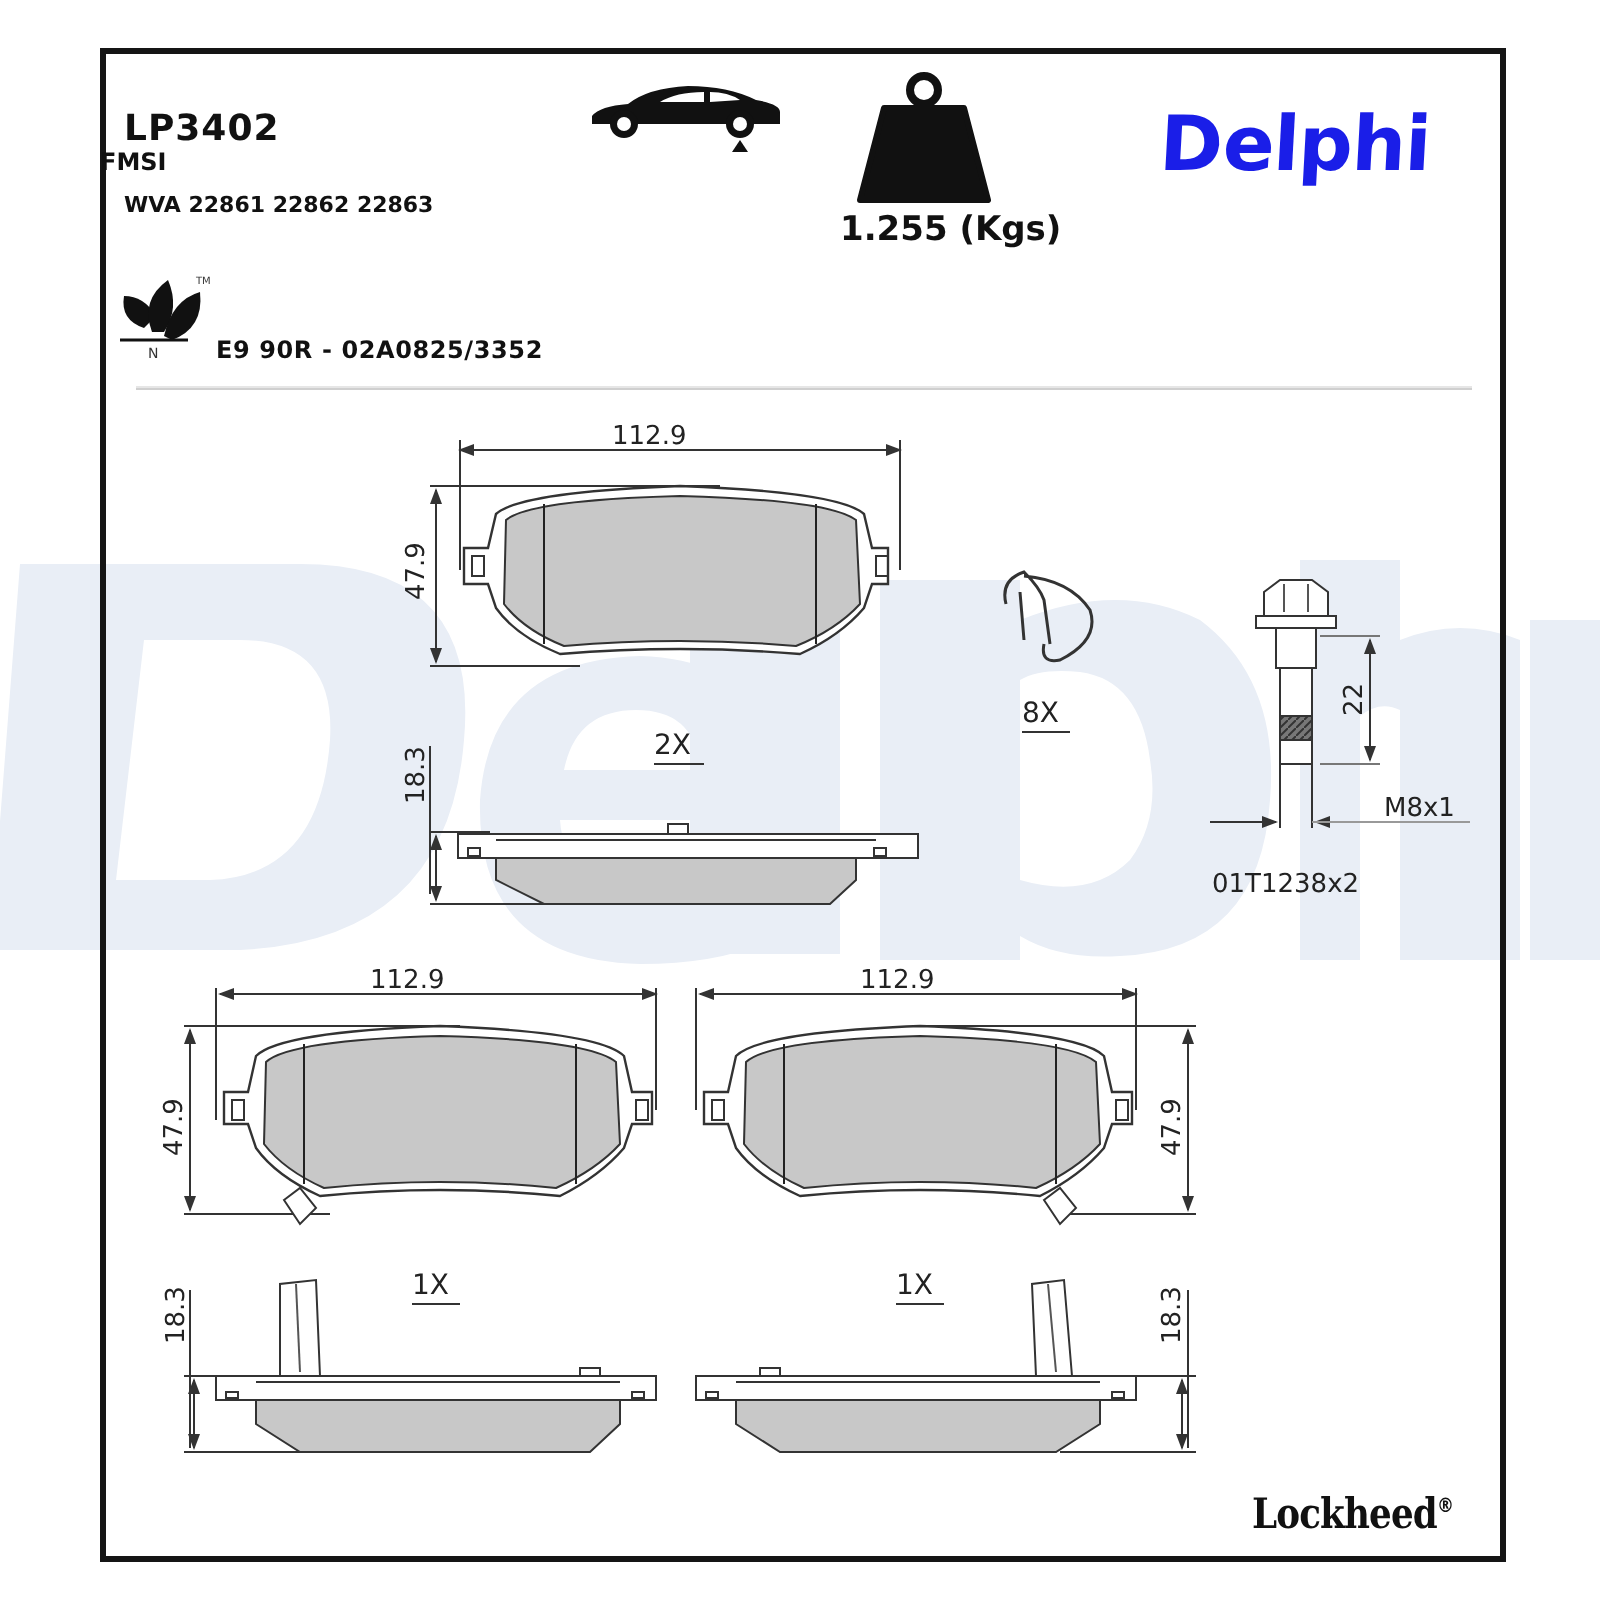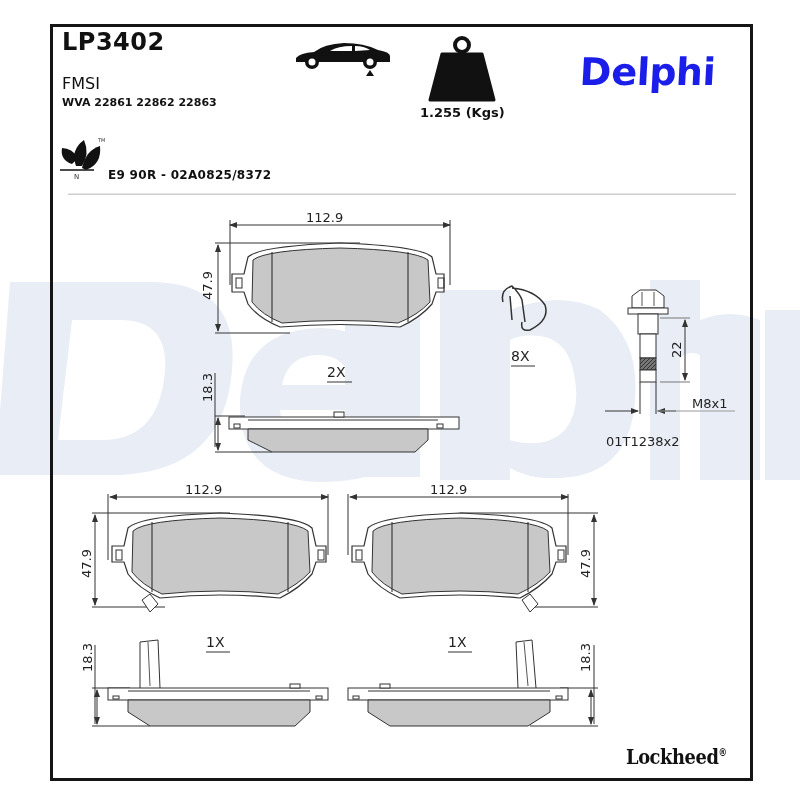--- a/index.html
+++ b/index.html
@@ -2,24 +2,24 @@
 <html><head>
 <meta charset="utf-8">
 <style>
   html, body { margin: 0; padding: 0; background: #ffffff; }
   body { width: 800px; height: 800px; position: relative; overflow: hidden;
          font-family: "DejaVu Sans", sans-serif; color: #111; }
   .frame { position: absolute; left: 50px; top: 24px; width: 697px; height: 751px;
            border: 3px solid #151515; box-sizing: content-box; }
   .watermark { position: absolute; left: 0; top: 270px; width: 800px; height: 220px; pointer-events: none; }
   .abs { position: absolute; }
-  .part-no { left: 62px; top: 28px; font-size: 24px; font-weight: bold; letter-spacing: 0.5px; }
-  .fmsi { left: 62px; top: 74px; font-size: 16px; font-weight: normal; }
+  .part-no { left: 62px; top: 54px; font-size: 18px; font-weight: bold; letter-spacing: 0.5px; }
+  .fmsi { left: 50px; top: 74px; font-size: 12px; font-weight: bold; }
   .wva { left: 62px; top: 96px; font-size: 11px; font-weight: bold; }
-  .weight-label { left: 420px; top: 105px; font-size: 13px; font-weight: bold; }
+  .weight-label { left: 420px; top: 105px; font-size: 17px; font-weight: bold; }
   .brand { left: 580px; top: 50px; font-size: 38px; font-weight: bold; color: #1a1ee8;
            letter-spacing: -0.5px; font-style: italic; transform: skewX(8deg); }
   .approval { left: 108px; top: 168px; font-size: 12px; font-weight: bold; letter-spacing: 0.3px; }
   .divider { left: 68px; top: 193px; width: 668px; height: 1px; background: #cfcfcf; border-top: 1px solid #e6e6e6; }
   .dim { font-family: "DejaVu Sans", sans-serif; font-size: 13px; fill: #222; }
   .qty { font-family: "DejaVu Sans", sans-serif; font-size: 14px; fill: #222; }
   .lockheed { left: 626px; top: 744px; font-family: "DejaVu Serif", serif; font-weight: bold;
               font-size: 21px; letter-spacing: -0.5px; color: #111; transform: scaleX(0.85); transform-origin: left; }
   .lockheed sup { font-size: 10px; font-family: "DejaVu Sans", sans-serif; }
 </style>
@@ -62,21 +62,21 @@
 <div class="abs brand">Delphi</div>
 
 <svg class="abs" style="left:58px;top:134px;" width="48" height="46" viewBox="0 0 48 46">
   <path d="M14 30 Q2 26 4 14 Q14 14 20 24 Z" fill="#111"></path>
   <path d="M18 32 Q12 16 26 6 Q32 20 24 32 Z" fill="#111"></path>
   <path d="M24 34 Q28 16 42 12 Q44 30 28 36 Z" fill="#111"></path>
   <text x="40" y="8" font-size="5" fill="#333" font-family="DejaVu Sans, sans-serif">TM</text>
   <line x1="2" y1="36" x2="36" y2="36" stroke="#111" stroke-width="1.5"></line>
   <text x="16" y="45" font-size="7" fill="#333" font-family="DejaVu Sans, sans-serif">N</text>
 </svg>
-<div class="abs approval">E9 90R - 02A0825/8372</div>
+<div class="abs approval">E9 90R - 02A0825/3352</div>
 <div class="abs divider"></div>
 
 <svg class="abs" style="left:0;top:0;" width="800" height="800" viewBox="0 0 800 800">
   <defs>
     <marker id="arr" markerWidth="8" markerHeight="6" refX="7" refY="3" orient="auto">
         <path d="M0 0 L8 3 L0 6 Z" fill="#333"></path>
       </marker>
     <marker id="arrs" markerWidth="8" markerHeight="6" refX="1" refY="3" orient="auto">
         <path d="M8 0 L0 3 L8 6 Z" fill="#333"></path>
       </marker>

